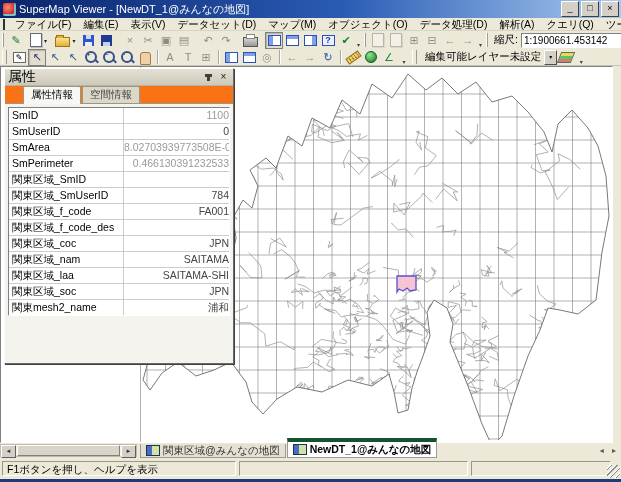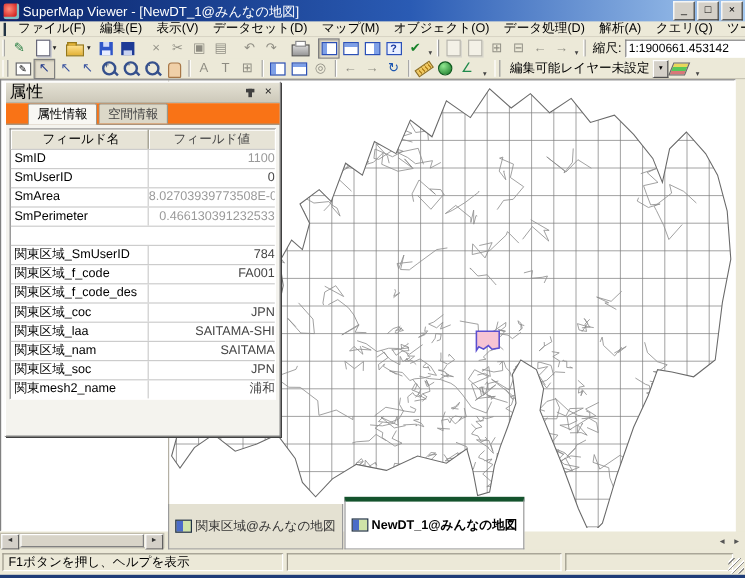--- a/index.html
+++ b/index.html
@@ -106,21 +106,21 @@
   .acell-v{flex:1;text-align:right;color:#454545;overflow:hidden;white-space:nowrap}
   .arow.muted .acell-v{color:#9a9a9a}
 
   
   #bottom-strip{left:0;top:443px;width:621px;height:15px;background:#ece9d8}
   #hscroll{left:0;top:1px;width:137px;height:13px;background:#f1efe2;border:1px solid #c0bcac;box-sizing:border-box;display:flex}
   .sbtn{width:13px;height:11px;background:#d4d0c8;border:1px solid;border-color:#fff #606060 #606060 #fff;
     font-size:6px;line-height:10px;text-align:center;color:#333}
   #hthumb{flex:1;margin:0 1px;background:#d8d4c8;border:1px solid;border-color:#fff #808080 #808080 #fff}
   #wtabs{left:140px;top:0;height:15px;display:flex;align-items:flex-end}
-  .wtab{display:inline-flex;align-items:center;height:13px;padding:12px 5px;margin-right:1px;font-size:10.5px;
+  .wtab{display:inline-flex;align-items:center;height:13px;padding:0 5px;margin-right:1px;font-size:10.5px;
     background:#e4e1d2;border:1px solid #9a9a9a;border-top:none;color:#333;white-space:nowrap}
   .wtab.active{background:#fff;font-weight:bold;height:15px;color:#000;border-top:4px solid #14532d}
   .wtab-ic{width:12px;height:9px;border:1px solid #234;background:linear-gradient(90deg,#4a6cc8 45%,#cfe3a8 45%);margin-right:3px}
   #tabscroll{right:2px;top:3px;font-size:8px;color:#555;letter-spacing:3px}
 
   
   #statusbar{left:0;top:458px;width:621px;height:21px;background:#ece9d8}
   .sseg{position:absolute;top:3px;height:15px;border:1px solid;border-color:#9a9688 #fff #fff #9a9688;
     font-size:10.5px;line-height:14px;padding-left:4px;box-sizing:border-box;white-space:nowrap;overflow:hidden}
   #sseg1{left:2px;width:234px}
@@ -550,64 +550,61 @@
         </span>
       <span id="close-btn">
           <span id="close-glyph">×</span>
         </span>
     </div>
     <div id="attr-tabs">
       <span class="atab active"><span>属性情報</span></span>
         <span class="atab"><span>空間情報</span></span>
     </div>
     <div id="attr-table">
-      <div class="arow ahead">
-        <span class="acell-n">フィールド名</span>
-        <span class="acell-v">フィールド値</span>
-      </div>
       <div class="arow muted">
         <span class="acell-n">SmID</span>
         <span class="acell-v">1100</span>
       </div>
         <div class="arow">
         <span class="acell-n">SmUserID</span>
         <span class="acell-v">0</span>
       </div>
         <div class="arow muted">
         <span class="acell-n">SmArea</span>
         <span class="acell-v">8.02703939773508E-03</span>
       </div>
         <div class="arow muted">
         <span class="acell-n">SmPerimeter</span>
         <span class="acell-v">0.466130391232533</span>
       </div>
         <div class="arow">
+        <span class="acell-n">関東区域_SmID</span>
       </div>
         <div class="arow">
         <span class="acell-n">関東区域_SmUserID</span>
         <span class="acell-v">784</span>
       </div>
         <div class="arow">
         <span class="acell-n">関東区域_f_code</span>
         <span class="acell-v">FA001</span>
       </div>
         <div class="arow">
         <span class="acell-n">関東区域_f_code_des</span>
       </div>
         <div class="arow">
         <span class="acell-n">関東区域_coc</span>
         <span class="acell-v">JPN</span>
       </div>
         <div class="arow">
+        <span class="acell-n">関東区域_nam</span>
+        <span class="acell-v">SAITAMA</span>
+      </div>
+        <div class="arow">
         <span class="acell-n">関東区域_laa</span>
         <span class="acell-v">SAITAMA-SHI</span>
-      </div>
-        <div class="arow">
-        <span class="acell-n">関東区域_nam</span>
-        <span class="acell-v">SAITAMA</span>
       </div>
         <div class="arow">
         <span class="acell-n">関東区域_soc</span>
         <span class="acell-v">JPN</span>
       </div>
         <div class="arow">
         <span class="acell-n">関東mesh2_name</span>
         <span class="acell-v">浦和</span>
       </div>
     </div>

